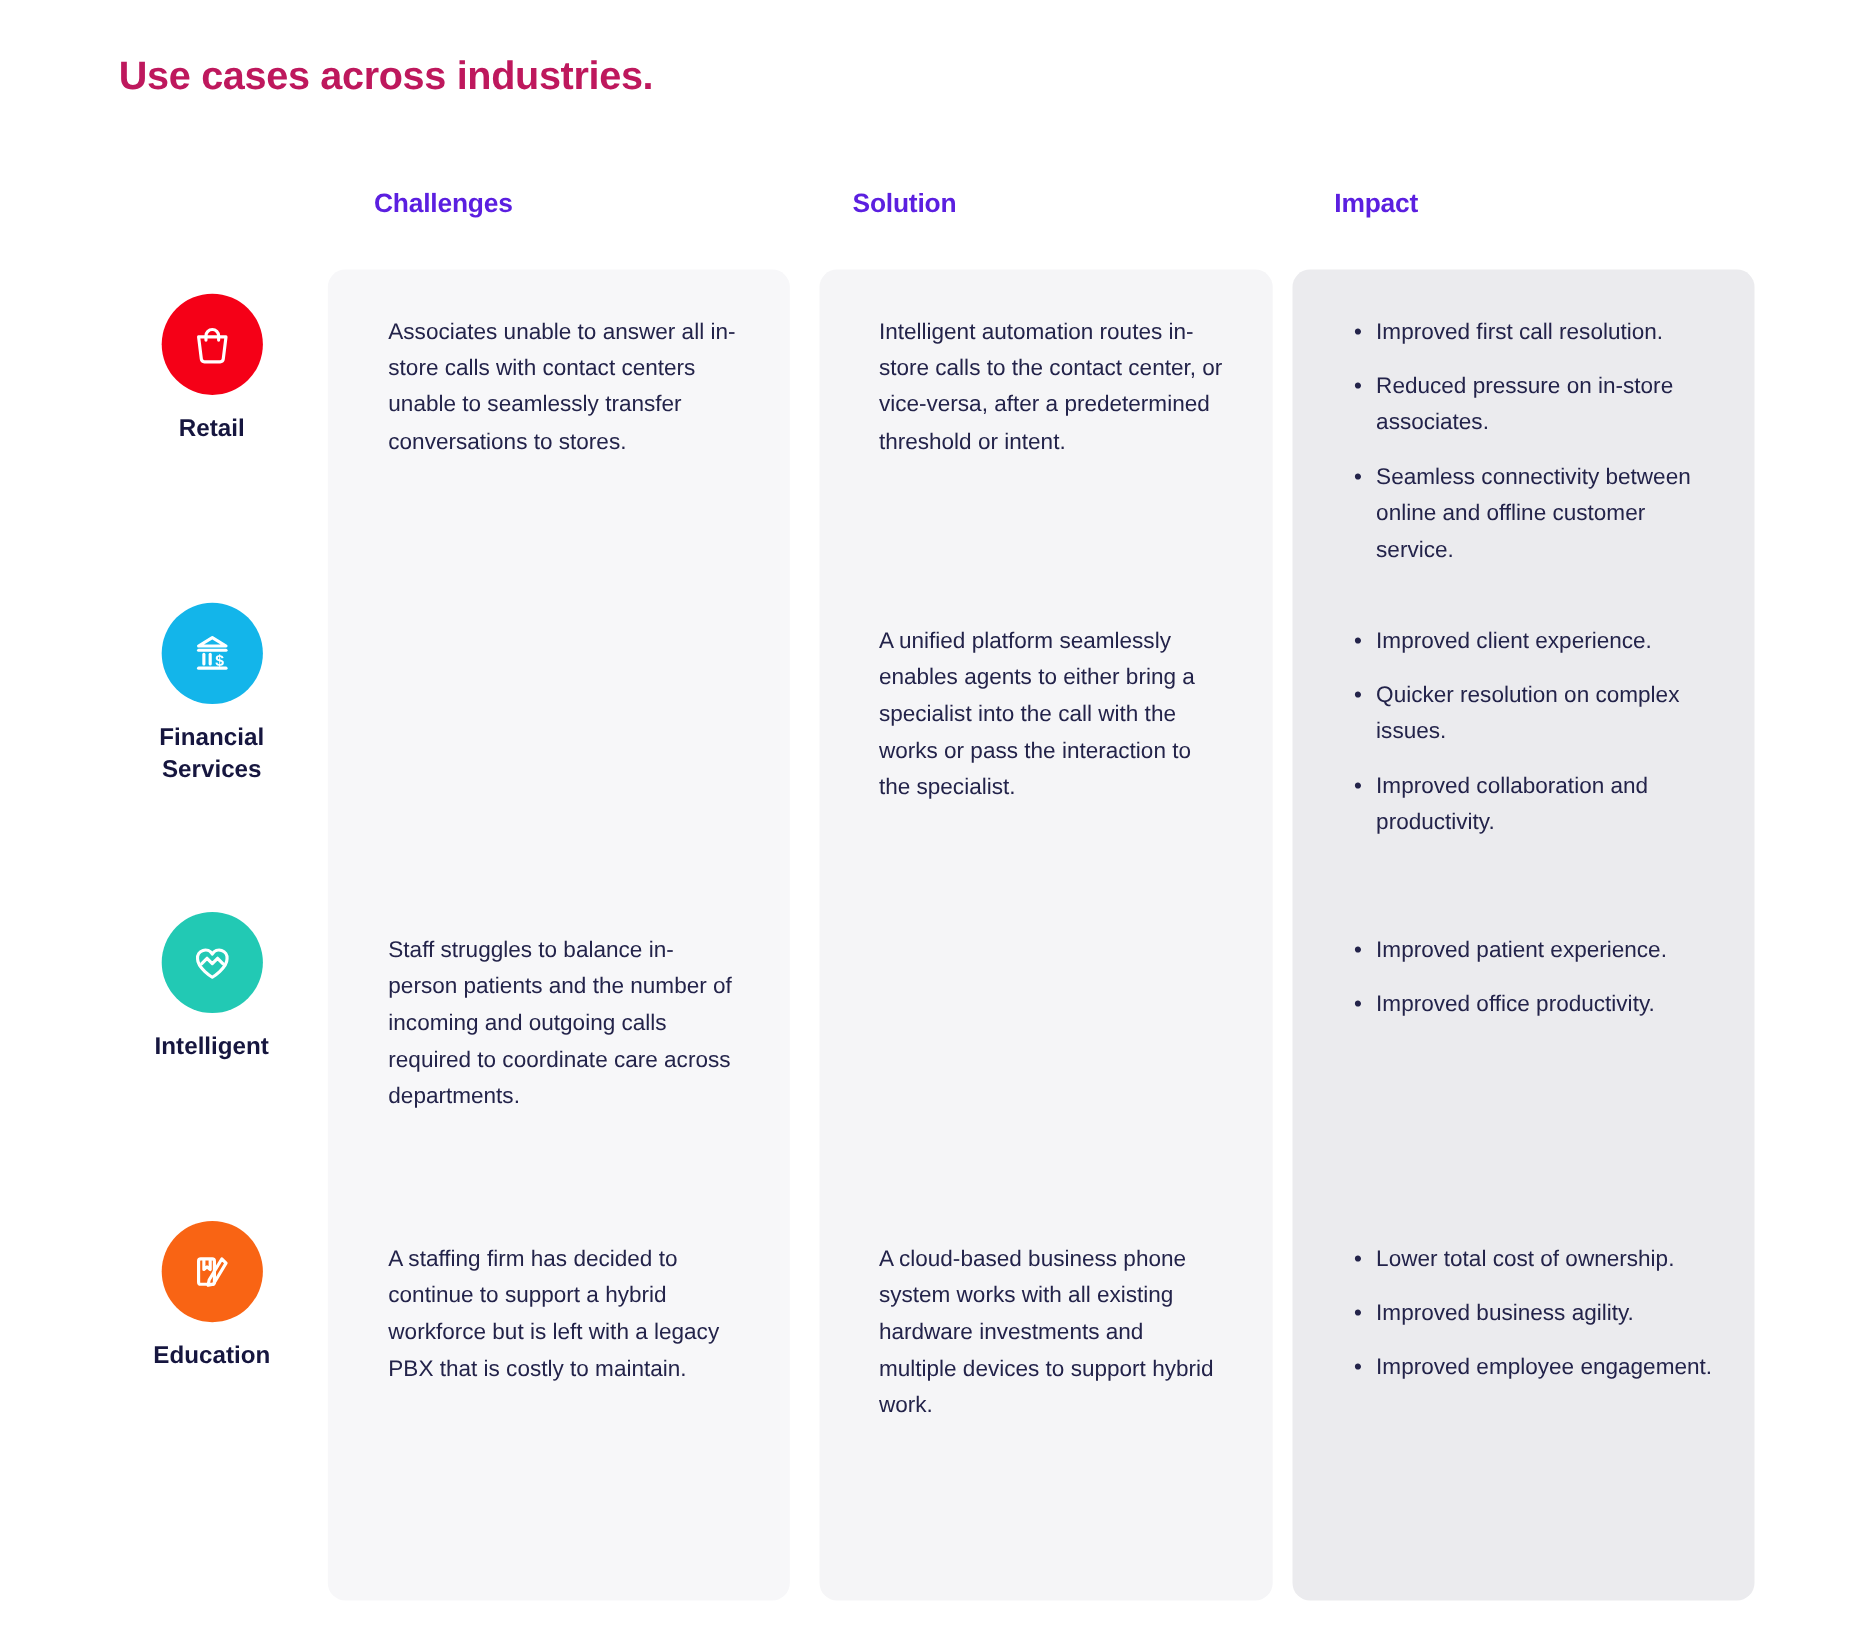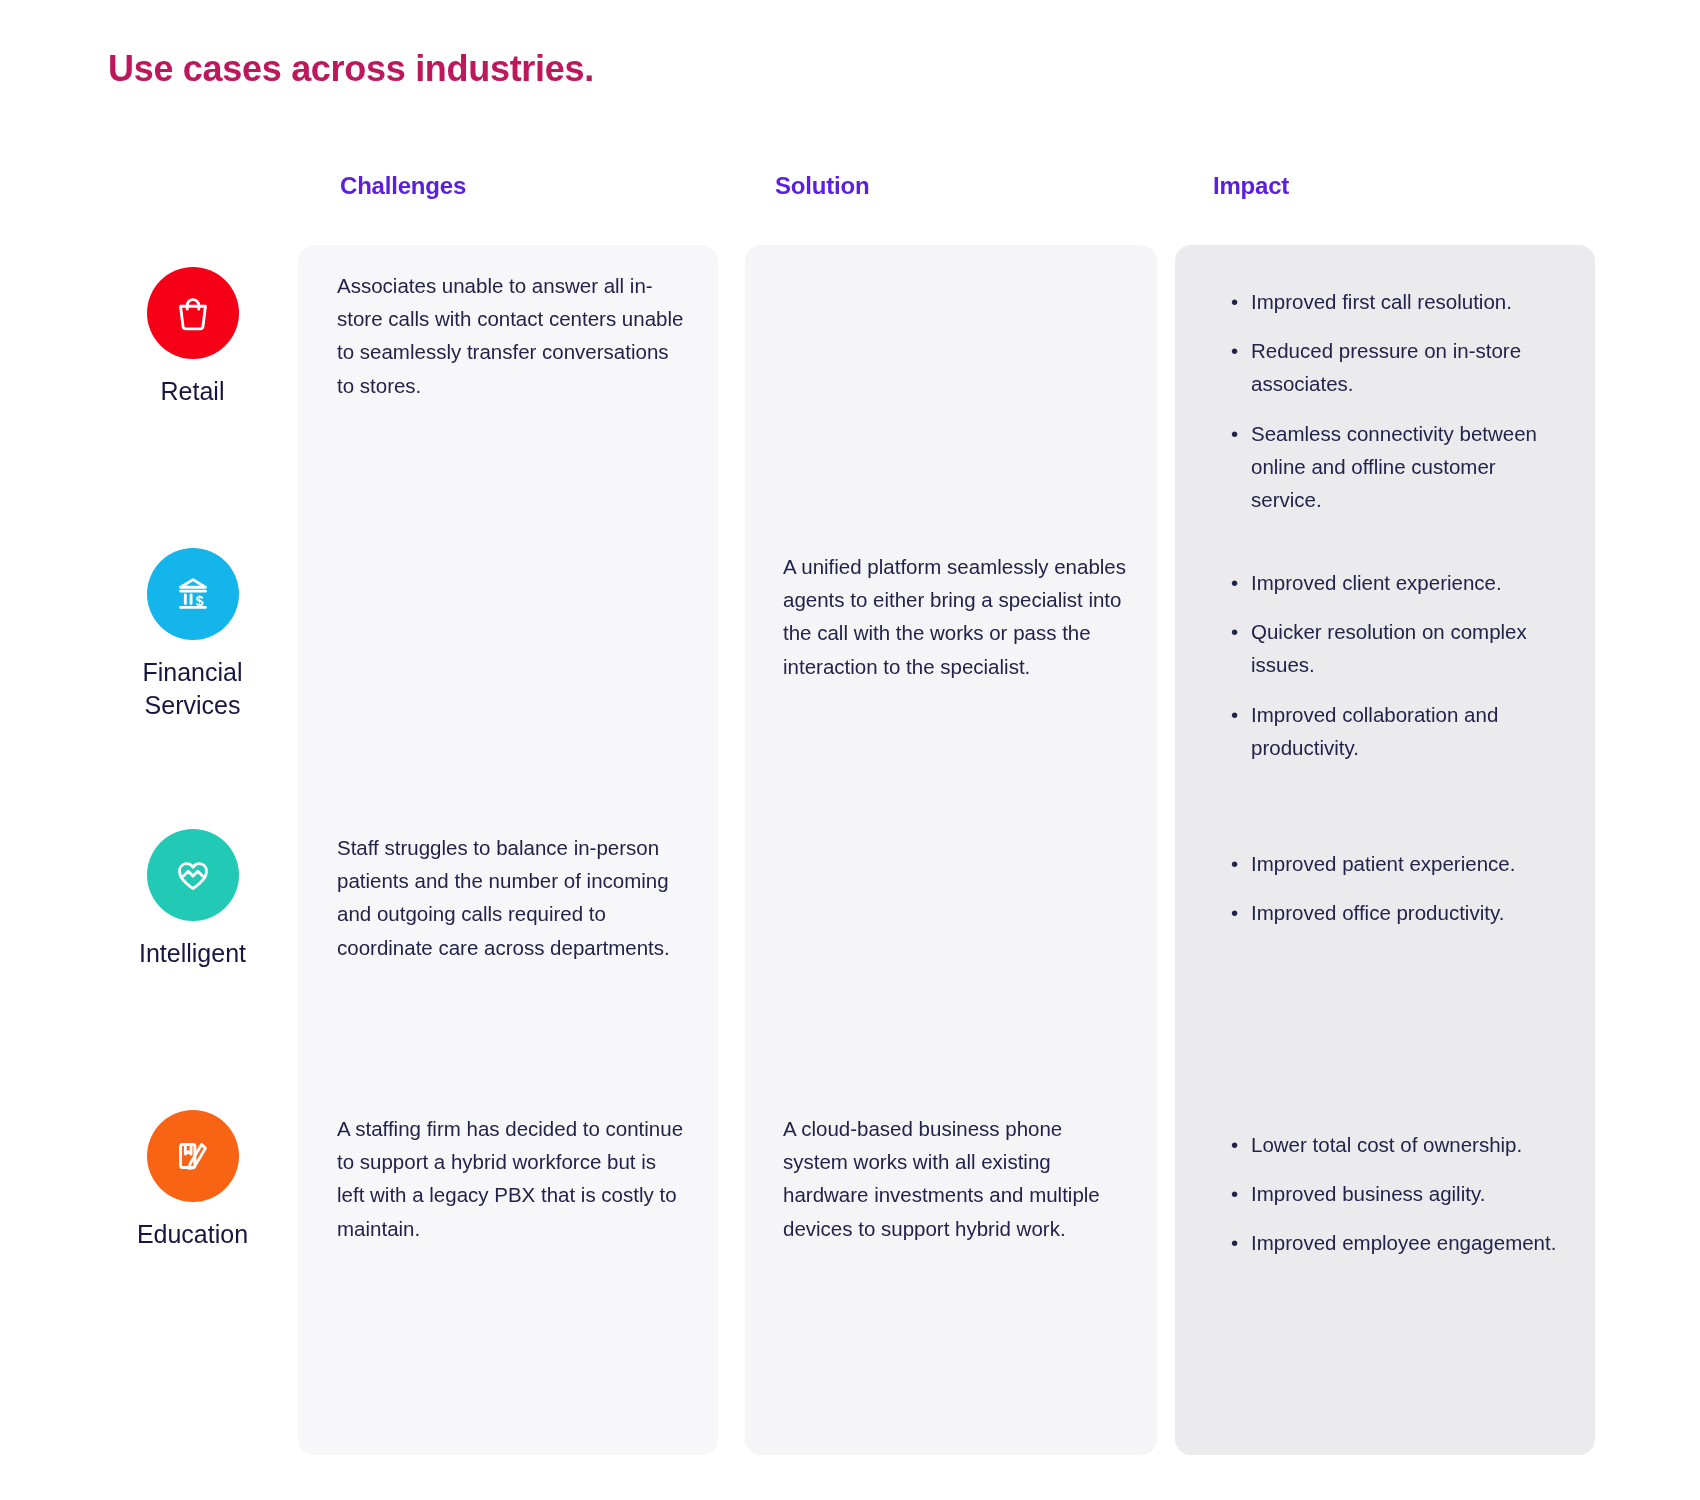--- a/index.html
+++ b/index.html
@@ -83,38 +83,38 @@
     height: 92px;
     border-radius: 50%;
     margin: 0 auto;
     display: flex;
     align-items: center;
     justify-content: center;
   }
   .icon-circle svg { display: block; }
   .industry-label {
     margin-top: 16px;
-    font-size: 25px;
-    font-weight: normal;
+    font-size: 22px;
+    font-weight: bold;
     color: #16163f;
     line-height: 1.3;
   }
 
   .cell {
     position: absolute;
     top: 24px;
     font-size: 20.5px;
     line-height: 1.62;
     color: #23234a;
   }
   .cell.c0 { left: 337px; width: 350px; }
   .cell.c1 { left: 783px; width: 345px; }
   .cell.c2 { left: 1213px; width: 360px; }
 
-  .cell p { margin: 0; }
+  .cell p { margin: 16px; }
 
   ul.bullets {
     margin: 0;
     padding: 0;
     list-style: none;
   }
   ul.bullets li {
     position: relative;
     padding-left: 22px;
     margin: 16px;
@@ -151,20 +151,23 @@
         <div class="icon-circle" style="background:#f50017;">
           <svg width="46" height="46" viewBox="0 0 48 48" aria-hidden="true">
             <path d="M11 17h26l-2.6 21a3 3 0 0 1-3 2.6H16.6a3 3 0 0 1-3-2.6L11 17z" fill="none" stroke="#ffffff" stroke-width="3" stroke-linejoin="round"></path>
             <path d="M18 20v-4a6 6 0 0 1 12 0v4" fill="none" stroke="#ffffff" stroke-width="3" stroke-linecap="round"></path>
           </svg>
         </div>
         <div class="industry-label">Retail</div>
       </div>
       <div class="cell c0">
         <p>Associates unable to answer all in-store calls with contact centers unable to seamlessly transfer conversations to stores.</p>
+      </div>
+      <div class="cell c1">
+        <p>Intelligent automation routes in-store calls to the contact center, or vice-versa, after a predetermined threshold or intent.</p>
       </div>
       <div class="cell c2">
         <ul class="bullets">
           <li>Improved first call resolution.</li>
           <li>Reduced pressure on in-store associates.</li>
           <li>Seamless connectivity between online and offline customer service.</li>
         </ul>
       </div>
     </div>
 

